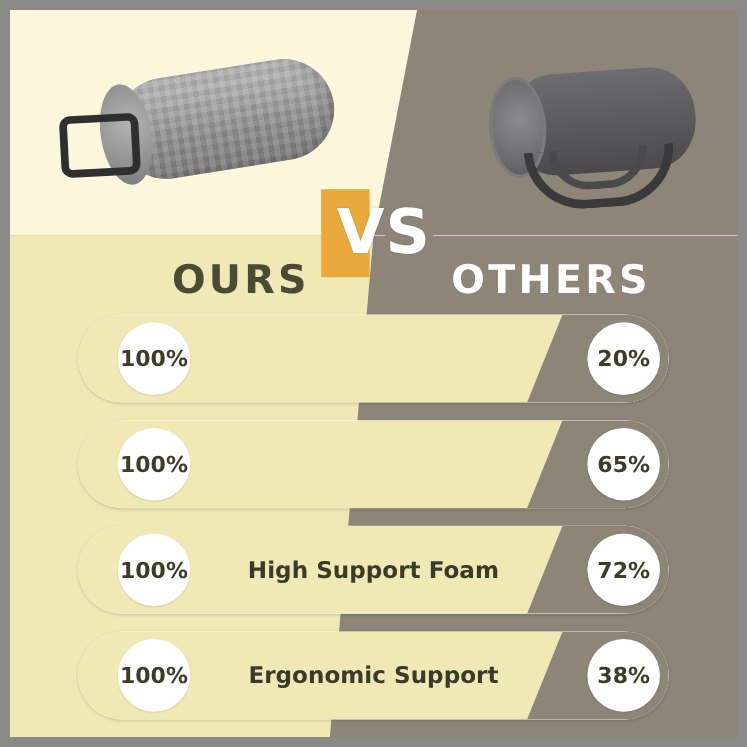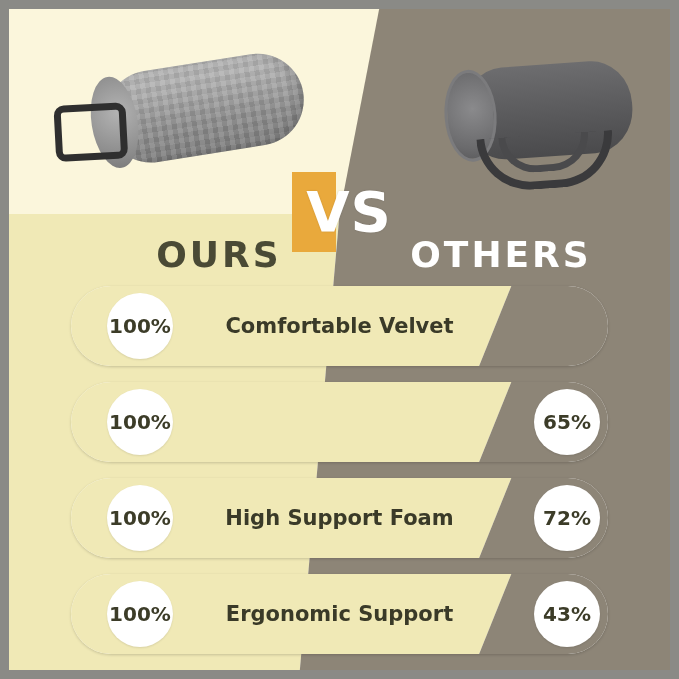--- a/index.html
+++ b/index.html
@@ -210,21 +210,21 @@
     </div>
 
     <div class="rows">
 
       <div class="row">
         <div class="row-inner">
           <div class="row-yellow"></div>
           <div class="row-grey"></div>
         </div>
         <div class="bubble left">100%</div>
-        <div class="row-label">Comfortable Velvet</div>
+        <div class="bubble right">20%</div>
       </div>
 
       <div class="row">
         <div class="row-inner">
           <div class="row-yellow"></div>
           <div class="row-grey"></div>
         </div>
         <div class="bubble left">100%</div>
         <div class="bubble right">65%</div>
       </div>
@@ -239,19 +239,19 @@
         <div class="bubble right">72%</div>
       </div>
 
       <div class="row">
         <div class="row-inner">
           <div class="row-yellow"></div>
           <div class="row-grey"></div>
         </div>
         <div class="bubble left">100%</div>
         <div class="row-label">Ergonomic Support</div>
-        <div class="bubble right">43%</div>
+        <div class="bubble right">38%</div>
       </div>
 
     </div>
   </div>
 
 </div>
 
 </body></html>

